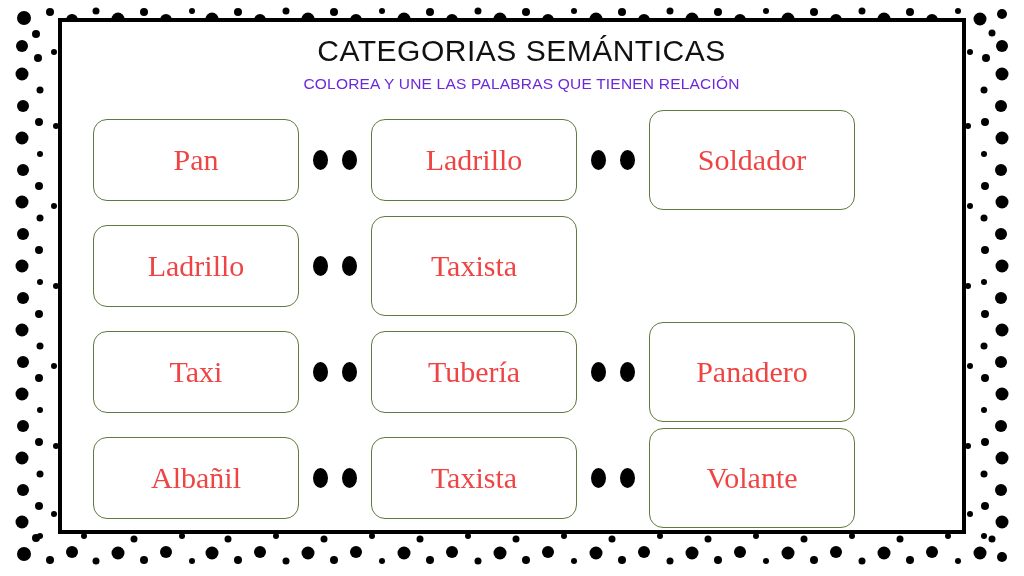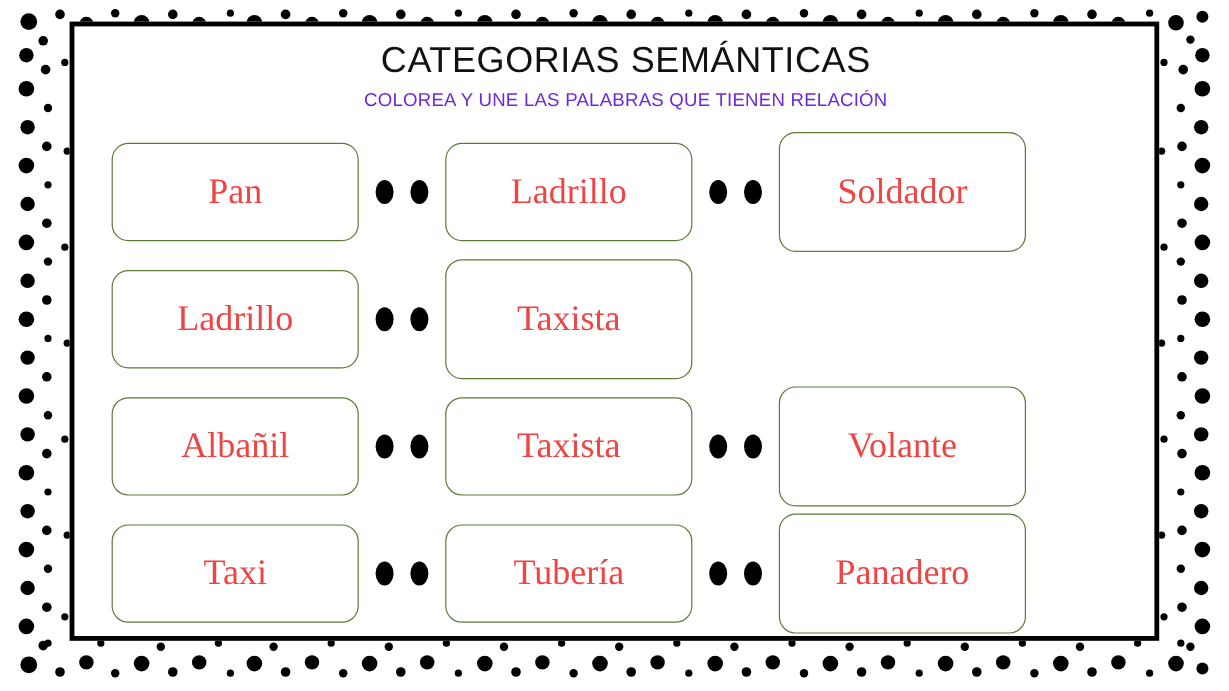--- a/index.html
+++ b/index.html
@@ -392,57 +392,57 @@
         <div class="col-right">
           <div class="spacer-a"></div>
           <div class="dot"></div>
           <div class="spacer-a"></div>
           <div class="card">Taxista</div>
         </div>
       </div>
 
       <div class="row">
         <div class="col-left">
-          <div class="card">Albañil</div>
+          <div class="card">Taxi</div>
           <div class="spacer-a"></div>
           <div class="dot"></div>
         </div>
         <div class="col-mid">
           <div class="spacer-a"></div>
           <div class="dot"></div>
           <div class="spacer-a"></div>
-          <div class="card">Taxista</div>
+          <div class="card">Tubería</div>
           <div class="spacer-a"></div>
           <div class="dot"></div>
         </div>
         <div class="col-right">
           <div class="spacer-a"></div>
           <div class="dot"></div>
           <div class="spacer-a"></div>
-          <div class="card">Volante</div>
+          <div class="card">Panadero</div>
         </div>
       </div>
 
       <div class="row">
         <div class="col-left">
-          <div class="card">Taxi</div>
+          <div class="card">Albañil</div>
           <div class="spacer-a"></div>
           <div class="dot"></div>
         </div>
         <div class="col-mid">
           <div class="spacer-a"></div>
           <div class="dot"></div>
           <div class="spacer-a"></div>
-          <div class="card">Tubería</div>
+          <div class="card">Taxista</div>
           <div class="spacer-a"></div>
           <div class="dot"></div>
         </div>
         <div class="col-right">
           <div class="spacer-a"></div>
           <div class="dot"></div>
           <div class="spacer-a"></div>
-          <div class="card">Panadero</div>
+          <div class="card">Volante</div>
         </div>
       </div>
 
     </div>
   </div>
 </div>
 
 </body></html>

